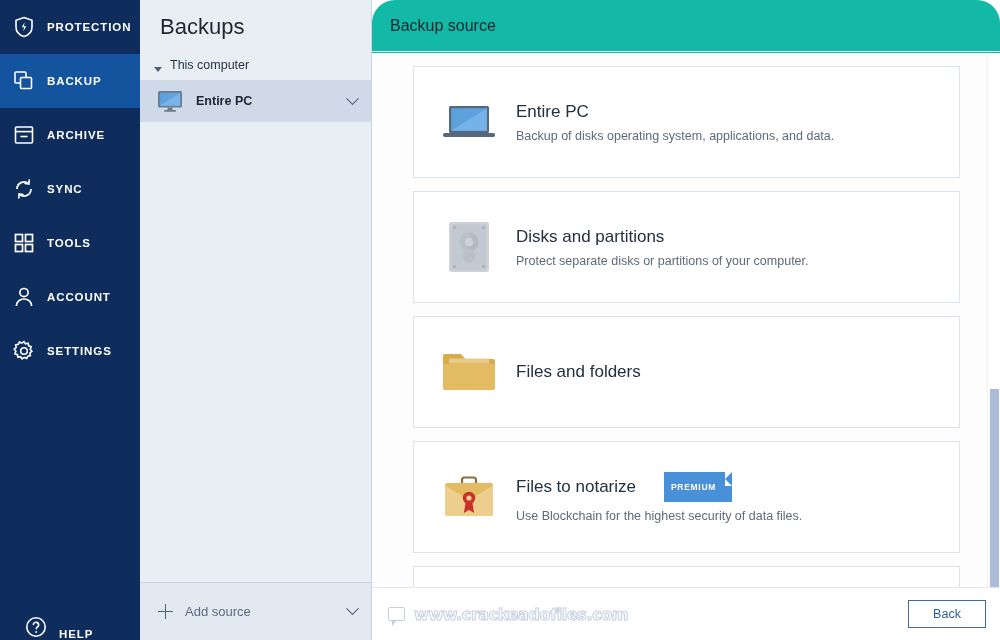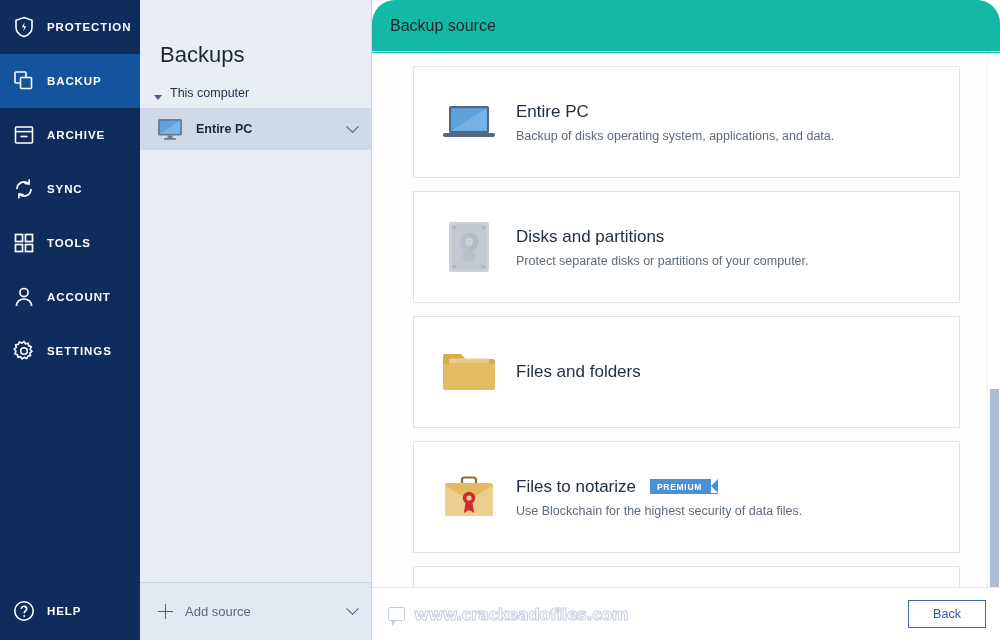--- a/index.html
+++ b/index.html
@@ -42,41 +42,40 @@
   }
   .nav-ico svg { display: block; }
   .nav-label {
     color: #ffffff;
     font-size: 11.5px;
     font-weight: bold;
     letter-spacing: 0.9px;
   }
   .nav-help {
     position: absolute;
-    left: 0; bottom: 0;
+    left: 12px; bottom: 0;
     width: 140px; height: 58px;
-    display: flex; align-items: center;
+    display: flex; align-items: flex-end;
     padding-left: 11px;
     cursor: pointer;
   }
 
   
   .listpanel {
     width: 232px; flex: 0 0 232px;
     height: 640px;
     background: #e9eef5;
     border-right: 1px solid #c9d4e2;
     position: relative;
   }
   .listpanel-title {
     font-size: 22px;
     color: #1d2530;
     padding: 14px 0 0 20px;
     font-weight: normal;
-    margin-top: 28px;
   }
   .group-head {
     display: flex; align-items: flex-end;
     padding: 18px 0 0 14px;
     cursor: pointer;
   }
   .caret-down {
     width: 0; height: 0;
     border-left: 4.5px solid transparent;
     border-right: 4.5px solid transparent;
@@ -164,23 +163,23 @@
   }
   .card-body { flex: 1; }
   .card-title-row { display: flex; align-items: center; }
   .card-title {
     font-size: 17px; color: #22303f; font-weight: normal;
   }
   .card-desc {
     font-size: 12.5px; color: #5d6b7a; margin-top: 7px;
   }
   .premium {
-    margin-left: 14px;
-    position: relative;
-    height: 15px;
+    margin-left: 28px;
+    position: relative;
+    height: 30px;
     background: #4a90d9;
     color: #fff;
     font-size: 8.5px;
     font-weight: bold;
     letter-spacing: 0.7px;
     display: flex; align-items: center;
     padding: 0 16px 0 7px;
   }
   .premium:after {
     content: "";

